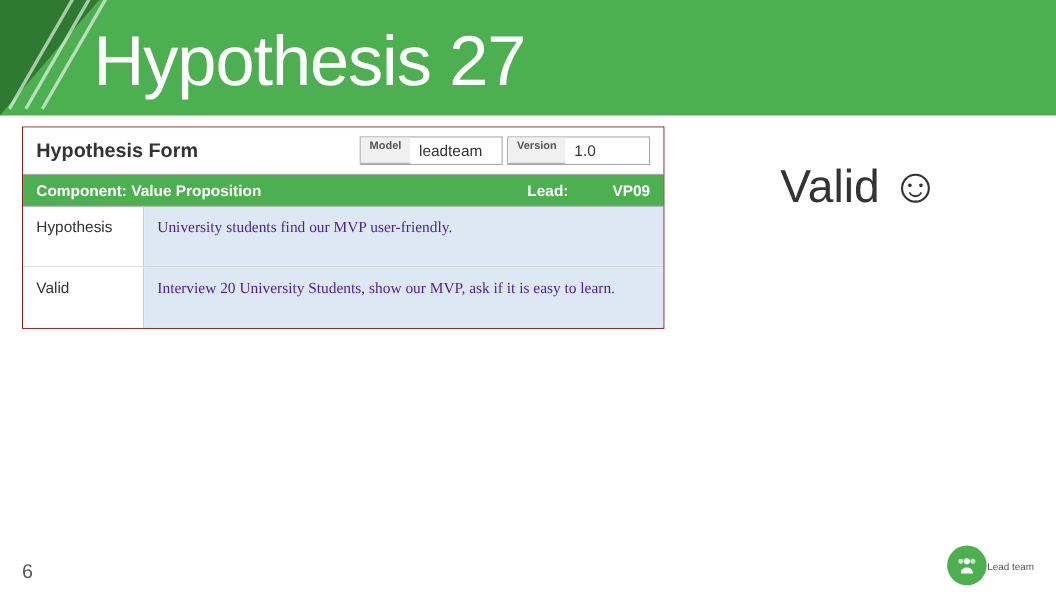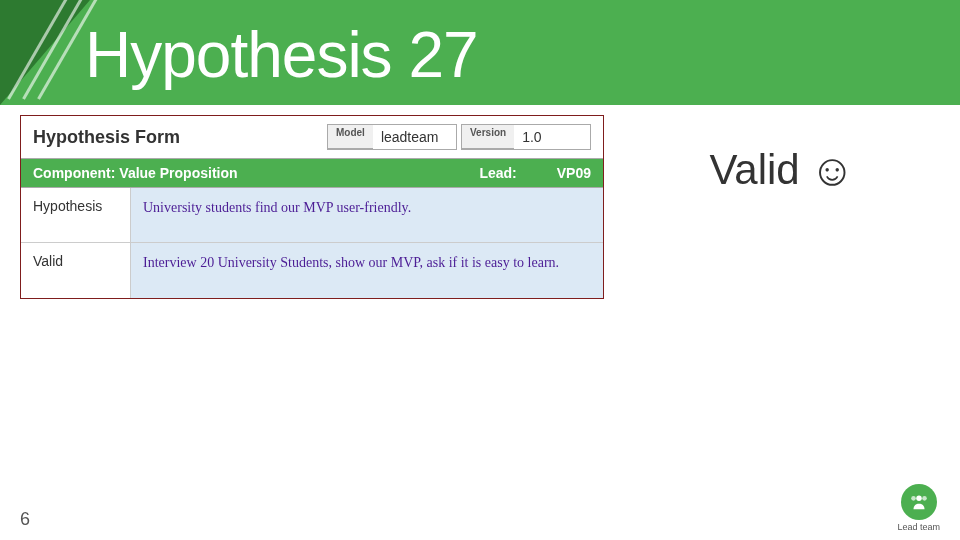--- a/index.html
+++ b/index.html
@@ -208,21 +208,21 @@
       font-size: 18px;
       color: #555;
     }
 
     
     .leadteam-logo {
       position: absolute;
       bottom: 8px;
       right: 20px;
       display: flex;
-      flex-direction: column;
+      flex-direction: row;
       align-items: center;
     }
 
     .logo-circle {
       width: 36px;
       height: 36px;
       border-radius: 50%;
       background: #4caf50;
       display: flex;
       align-items: center;

